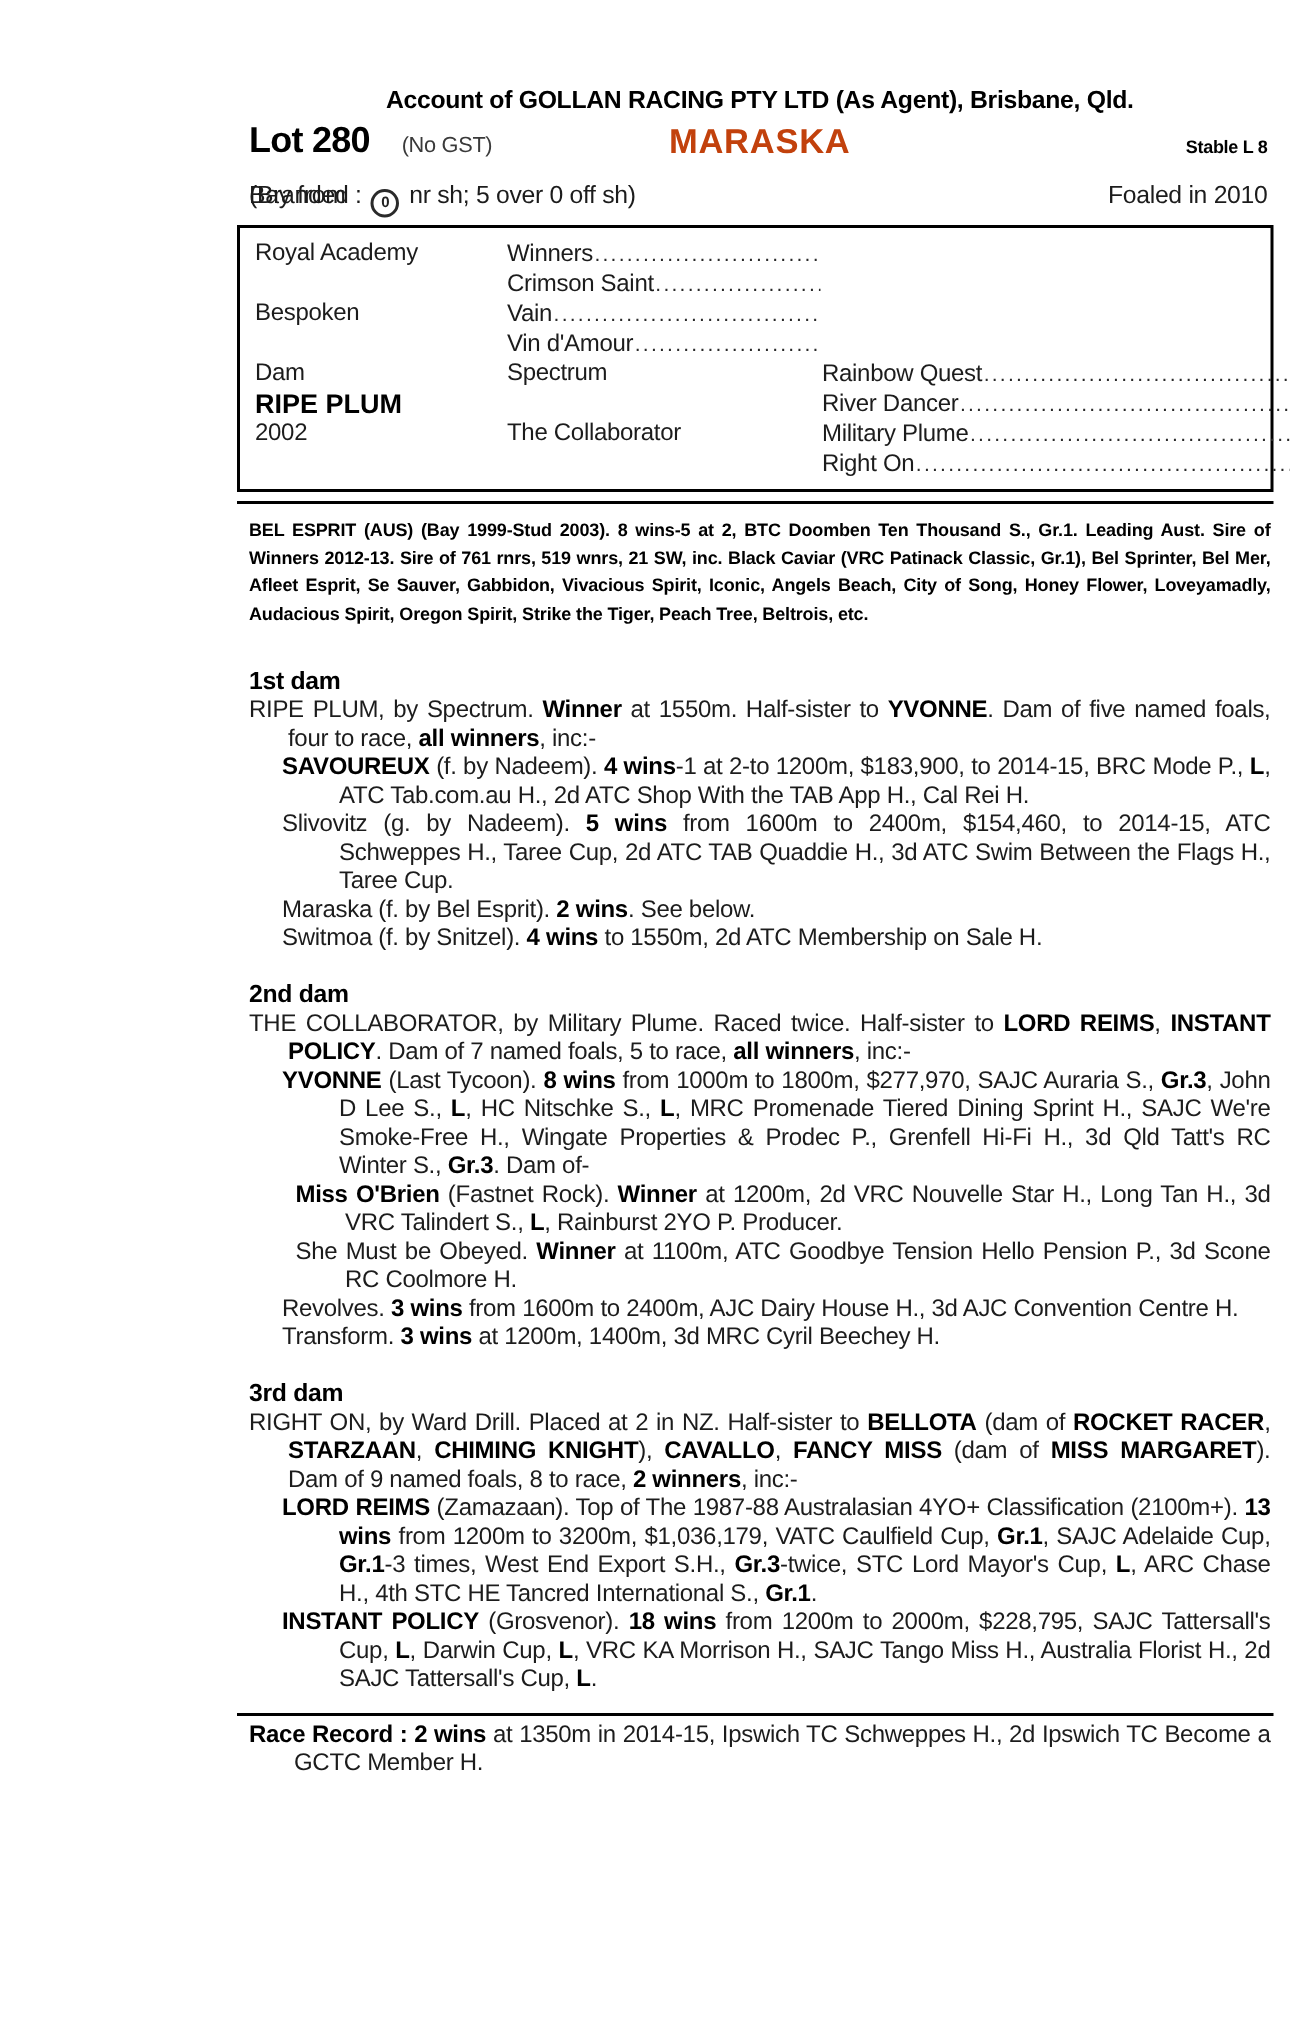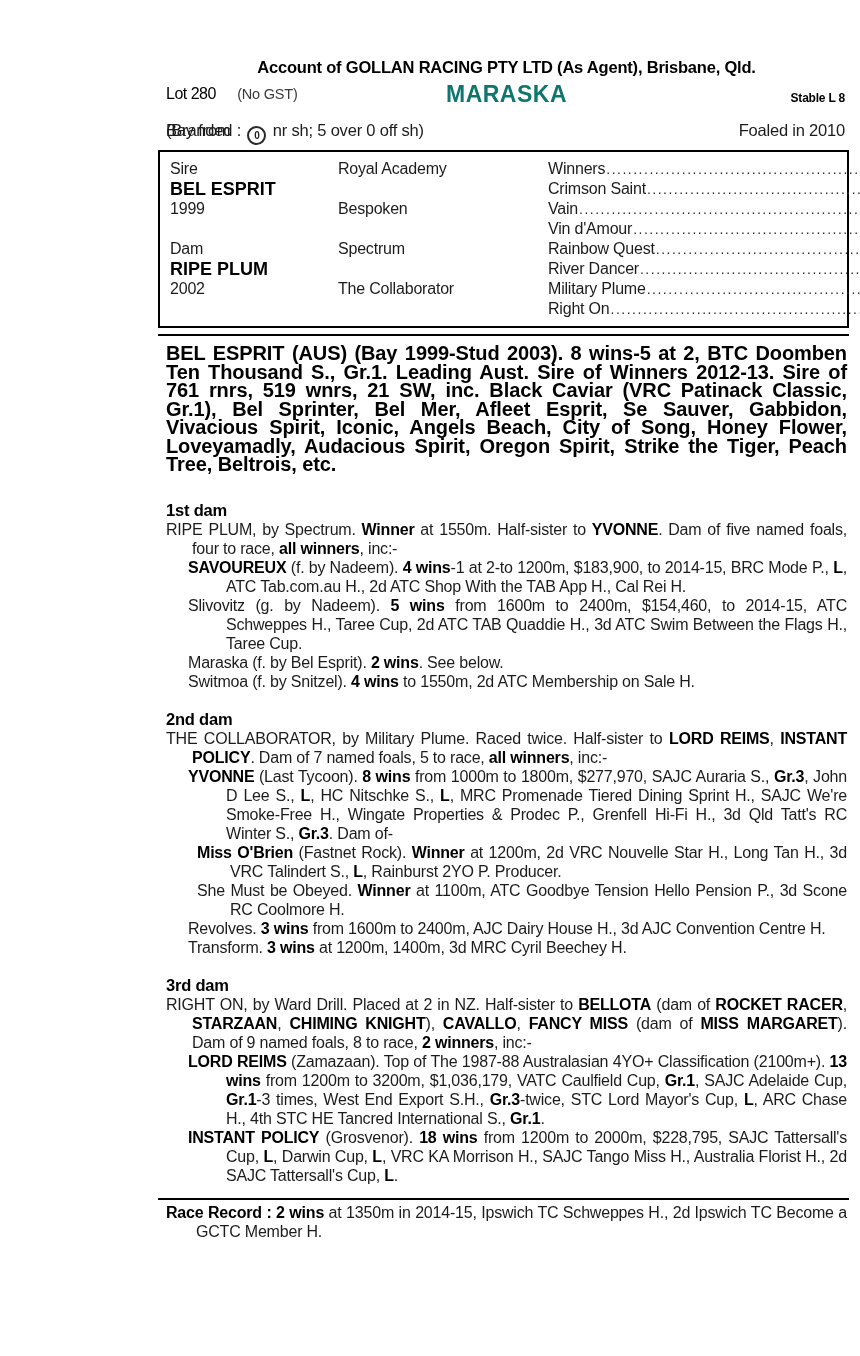--- a/index.html
+++ b/index.html
@@ -14,23 +14,23 @@
     line-height:19px;
     overflow:hidden;
     box-sizing:border-box;
     padding:58px 13px 0 166px;
   }
   .b{font-weight:bold;color:#000;}
   
   .account{font-weight:bold;text-align:center;font-size:16.5px;margin-bottom:7px;color:#000;}
   .lot-row{position:relative;height:32px;margin-bottom:3px;}
   .lot-left{position:absolute;left:0;top:0;white-space:nowrap;}
-  .lot-number{font-size:16px;font-weight:normal;color:#000;letter-spacing:-0.5px;}
+  .lot-number{font-size:24px;font-weight:bold;color:#000;letter-spacing:-0.5px;}
   .gst{font-size:14.5px;color:#3a3a3a;margin-left:17px;}
-  .horse-name{position:absolute;left:0;right:0;top:1px;text-align:center;font-size:23px;font-weight:bold;color:#0f766e;letter-spacing:0.5px;}
+  .horse-name{position:absolute;left:0;right:0;top:1px;text-align:center;font-size:23px;font-weight:bold;color:#c2410c;letter-spacing:0.5px;}
   .stable{position:absolute;right:2px;top:5px;font-size:12px;font-weight:bold;color:#000;}
   .desc-row{position:relative;height:24px;margin-bottom:7px;font-size:16.5px;}
   .color-sex{position:absolute;left:0;top:2px;}
   .branded{position:absolute;left:0;right:0;top:2px;white-space:nowrap;}
   .brand-glyph{
     display:inline-flex;align-items:center;justify-content:center;
     width:15px;height:15px;border:2px solid #2a2a2a;border-radius:50%;
     font-size:10px;font-weight:bold;color:#222;vertical-align:-3px;margin:0 2px;
     letter-spacing:0;
   }
@@ -48,21 +48,21 @@
   .gp-row{display:flex;align-items:baseline;height:20px;line-height:20px;}
   .gp-name{white-space:nowrap;flex:0 0 auto;}
   .dots{flex:1 1 auto;overflow:hidden;white-space:nowrap;letter-spacing:1.5px;font-size:14px;color:#2a2a2a;margin:0 1px;}
   .dots::after{content:"........................................................................................................";}
   
   .rule{border:none;border-top:2px solid #000;margin:6px 0 8px -8px;width:691px;}
   .rule2{border:none;border-top:2px solid #000;margin:13px 0 3px -8px;width:691px;}
   
   .sire-summary{
     font-weight:bold;color:#000;text-align:justify;
-    font-size:20px;line-height:18.5px;letter-spacing:-0.1px;
+    font-size:12px;line-height:18.5px;letter-spacing:-0.1px;
     margin:2px 0 0 0;
   }
   
   .sections{margin-top:27px;}
   .sec-head{font-size:16.5px;line-height:19px;margin:19px 0 0 0;}
   .sec-head:first-child{margin-top:0;}
   .para{margin:0;text-align:justify;}
   .ind1{padding-left:26px;text-indent:-26px;}
   .ind2{padding-left:60px;text-indent:-38px;}
   .ind3{padding-left:64px;text-indent:-33px;}
@@ -90,26 +90,20 @@
     <span class="branded">
       <span>(Branded :</span>
       <span class="brand-glyph">0</span>
       <span>nr sh; 5 over 0 off sh)</span>
     </span>
     <span class="foaled">Foaled in 2010</span>
   </div>
 
   <div class="ped-box">
     <div class="ped-grid">
-      <div>
-        <div class="ped-cell">Sire</div>
-        <div class="ped-cell ped-name">BEL ESPRIT</div>
-        <div class="ped-cell">1999</div>
-        <div class="ped-cell"></div>
-      </div>
       <div>
         <div class="ped-cell">Royal Academy</div>
         <div class="ped-cell"></div>
         <div class="ped-cell">Bespoken</div>
         <div class="ped-cell"></div>
       </div>
       <div>
           <div class="gp-row">
             <span class="gp-name">Winners</span>
             <span class="dots"></span>

